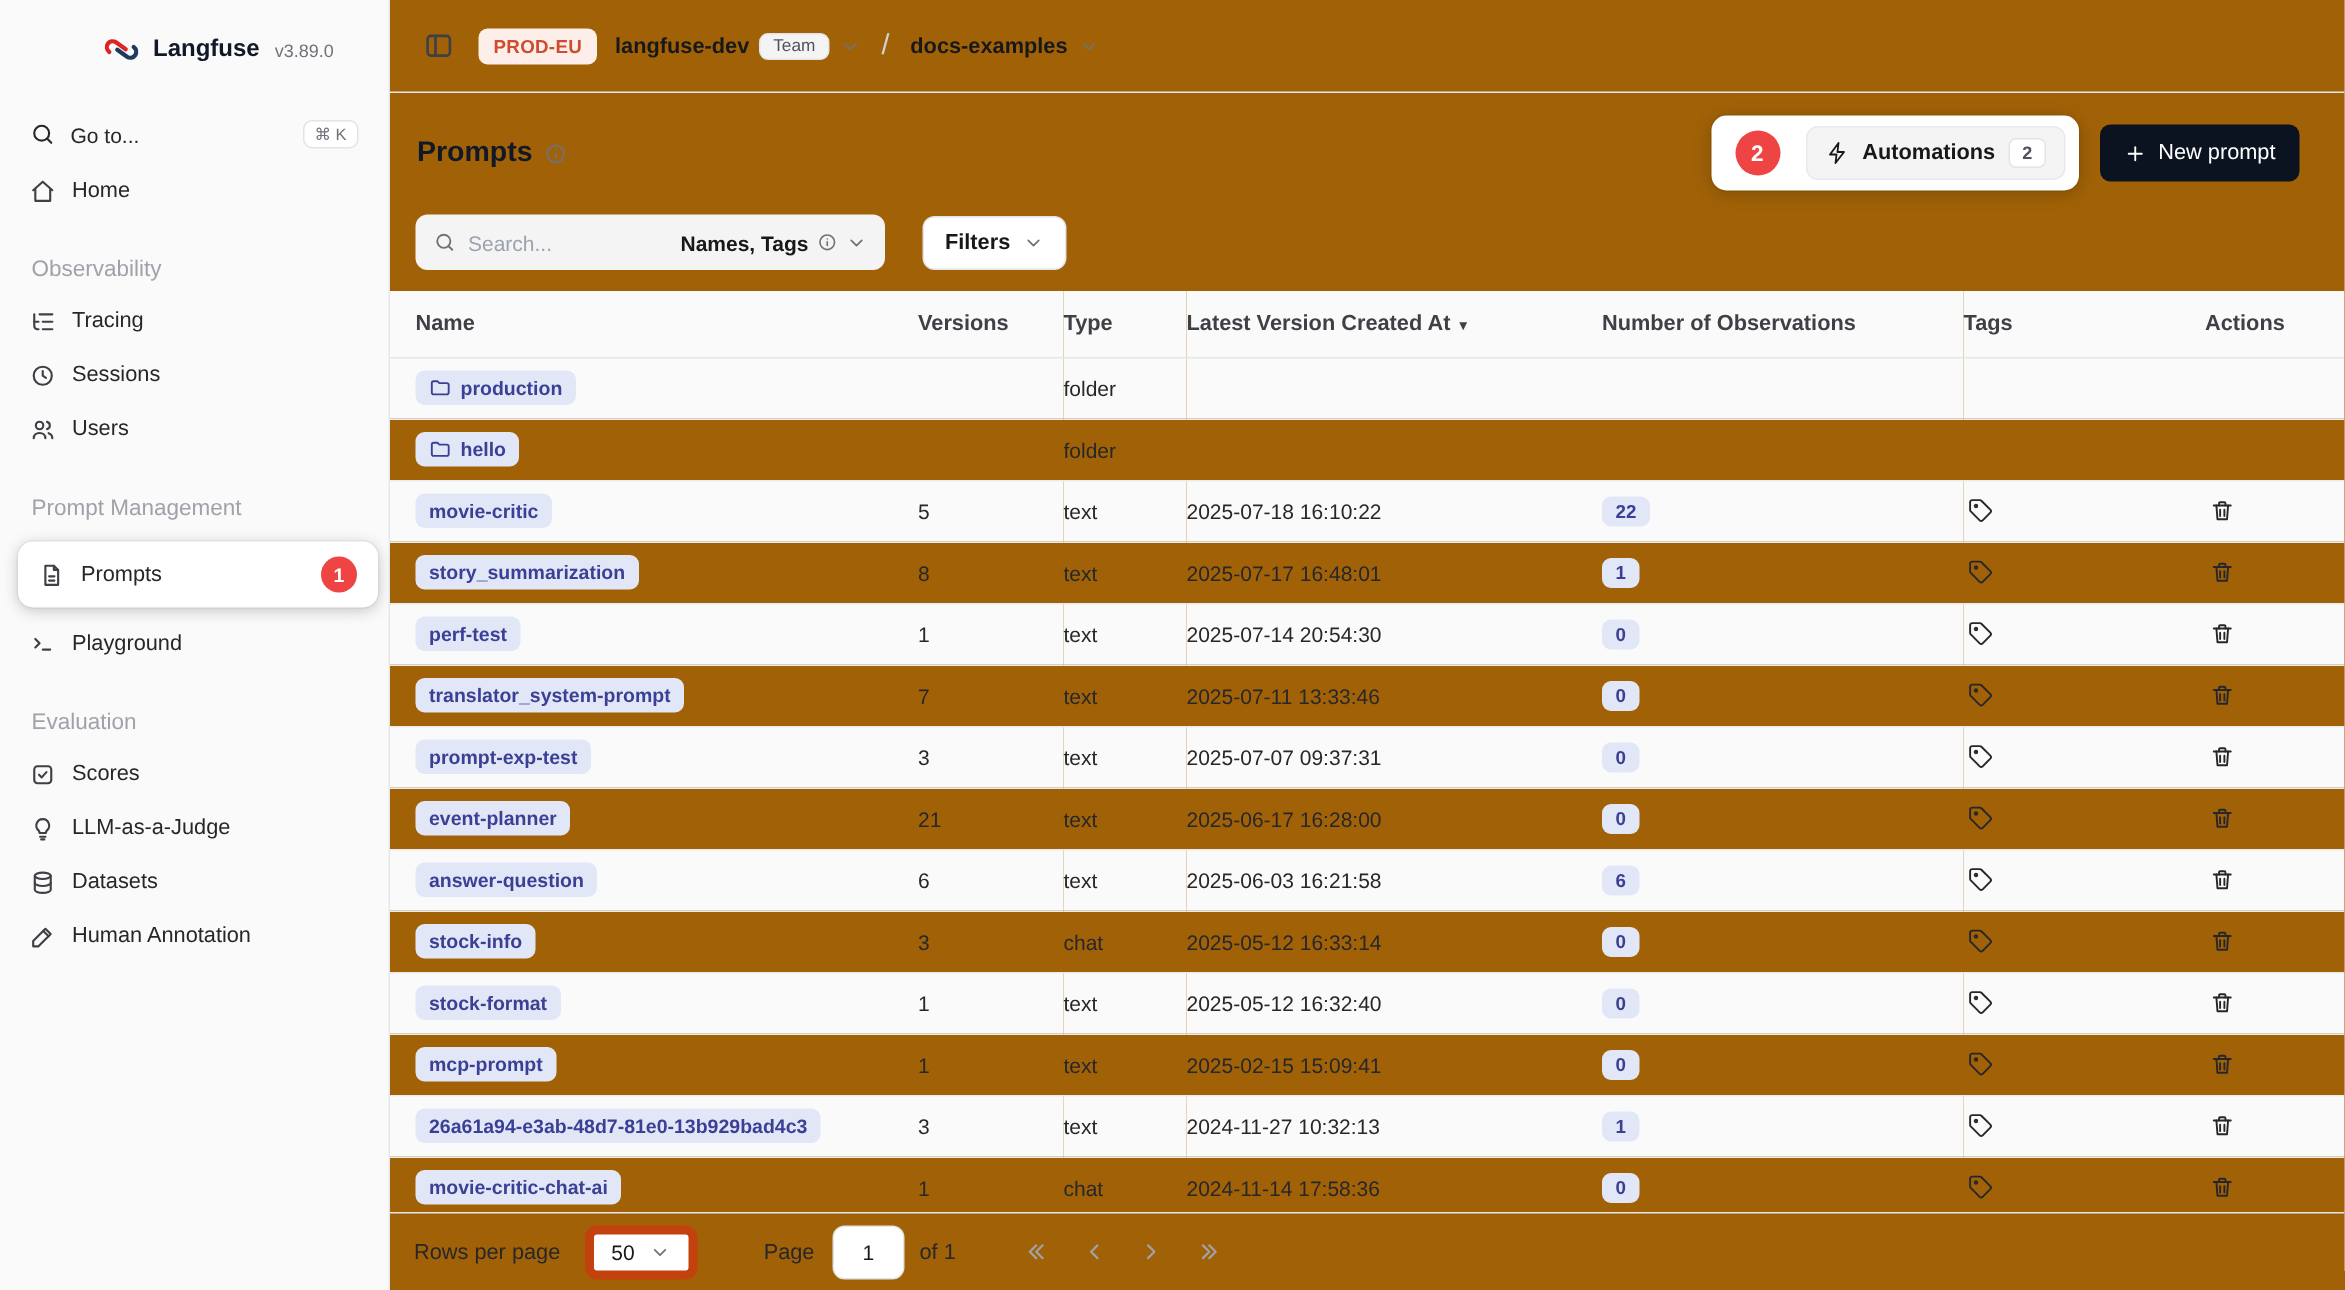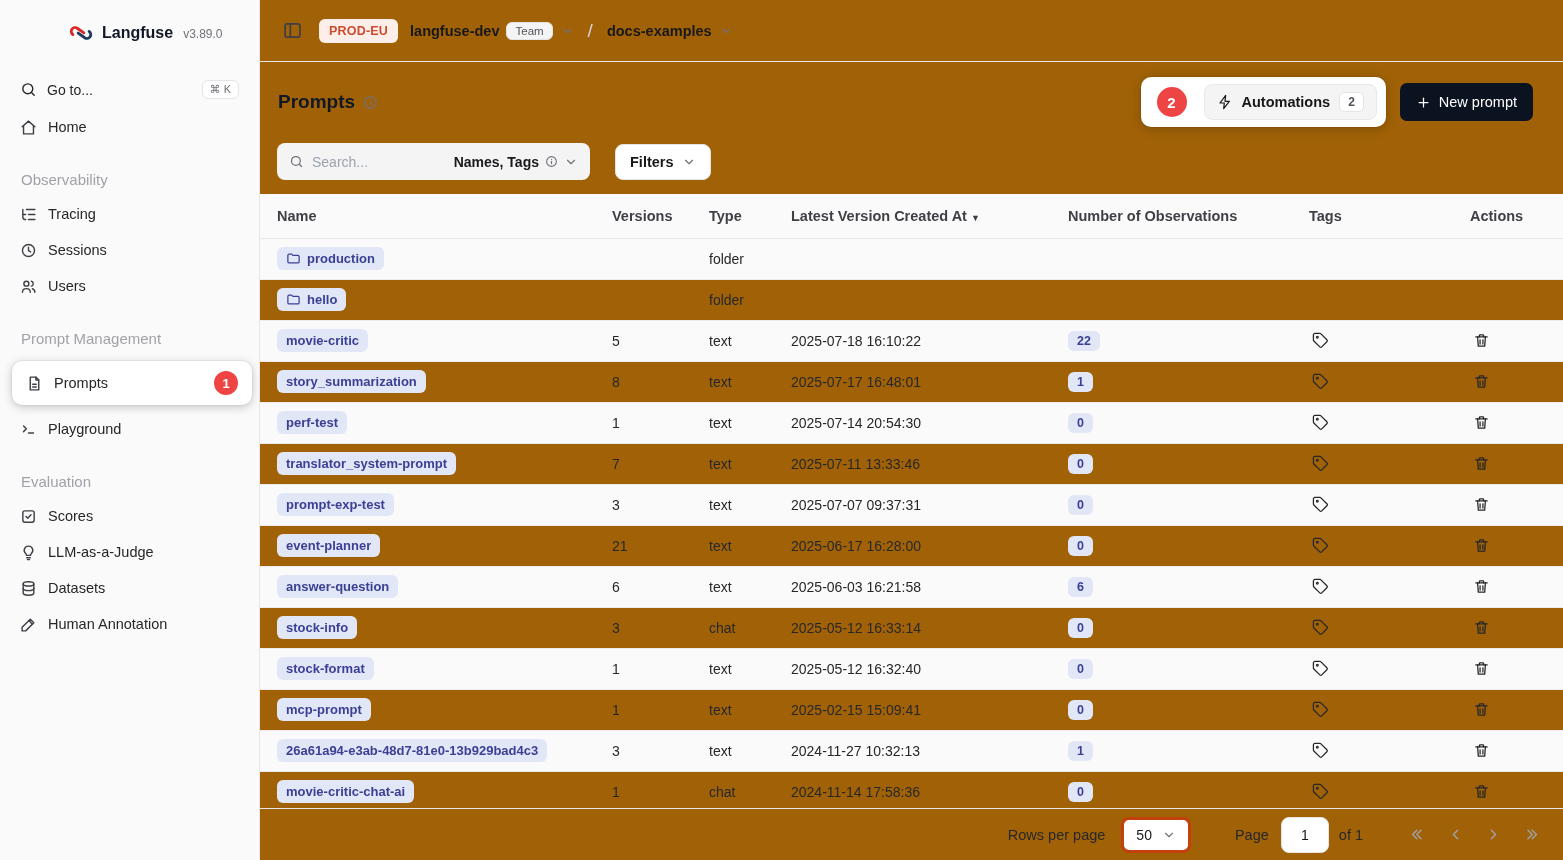--- a/index.html
+++ b/index.html
@@ -96,23 +96,23 @@
   .pill.name { font-size:13px; padding:4px 9px; max-width:330px; cursor:pointer; }
   .pill.name .pill-label { overflow:hidden; text-overflow:ellipsis; white-space:nowrap; }
   .pill.obs { font-size:12.5px; padding:3px 9px; }
   .ic { width:17px; height:17px; flex:0 0 auto; }
   .ic-folder { width:15px; height:15px; }
   .icon-btn { background:none; border:none; cursor:pointer; color:#27272a; display:inline-flex; padding:3px; }
   .sort-arrow { font-size:9px; color:#3f3f46; margin-left:4px; }
 
   
   .footer { height:52px; min-height:52px; border-top:1px solid #e5e7eb; display:flex; align-items:center;
-            justify-content:flex-end; padding:0 16px; gap:0; }
+            justify-content:flex-start; padding:0 16px; gap:0; }
   .footer .lbl { font-size:14.5px; color:#27272a; }
-  .select-box { display:flex; align-items:center; gap:10px; border:3px solid #c2410c; background:#fff;
+  .select-box { display:flex; align-items:center; gap:10px; border:6px solid #c2410c; background:#fff;
                 border-radius:8px; height:36px; padding:0 12px; font-size:14px; color:#18181b; cursor:pointer;
                 margin:0 44px 0 16px; font-family:inherit; }
   .page-input { width:48px; height:36px; border:1px solid #e4e4e7; border-radius:8px; text-align:center;
                 font-size:14px; margin:0 10px 0 12px; color:#18181b; font-family:inherit; outline:none; }
   .pager { display:flex; align-items:center; gap:6px; margin-left:38px; }
   .pager button { width:32px; height:32px; background:none; border:none; color:#a1a1aa; cursor:pointer;
                   display:inline-flex; align-items:center; justify-content:center; border-radius:7px; }
   .muted-ic { color:#71717a; }
 </style>
 </head>

